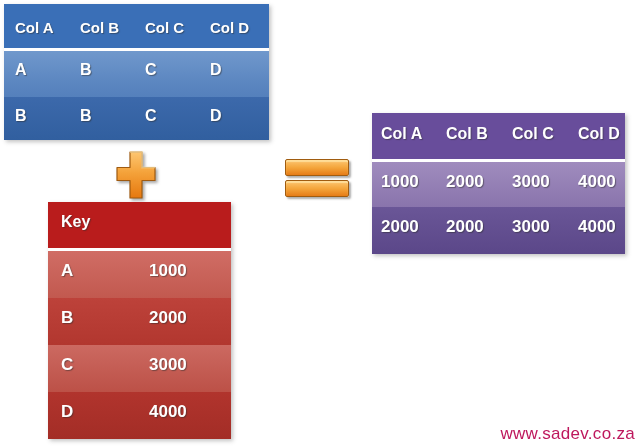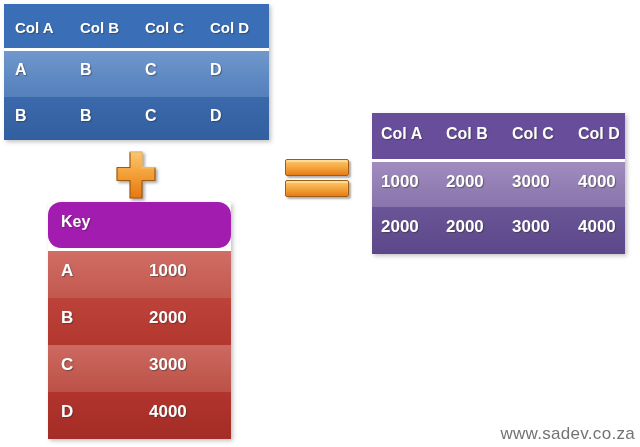--- a/index.html
+++ b/index.html
@@ -35,21 +35,21 @@
   #blue .thead { height:44px; background:#3a6fb7; font-size:15px; }
   #blue .thead .cell { padding-top:15px; }
   #blue .trow { font-size:16px; }
   #blue .r1 { height:46px; background:linear-gradient(180deg,#7098cc 0%,#5b86c0 70%,#5480bc 100%); }
   #blue .r2 { height:43px; background:linear-gradient(180deg,#3c69ab 0%,#315f9f 100%); }
 
   
   #red { left:48px; top:202px; width:183px; }
   #red .thead, #red .trow { grid-template-columns:88px 1fr; }
   #red .cell { padding-left:13px; }
-  #red .thead { height:46px; background:#a21caf; font-size:16px;border-radius:13px; }
+  #red .thead { height:46px; background:#b91c1c; font-size:16px; }
   #red .thead .cell { padding-top:11px; }
   #red .trow { height:47px; font-size:17px; }
   #red .ra { background:linear-gradient(180deg,#d06d65 0%,#c2594f 100%); }
   #red .rb { background:linear-gradient(180deg,#bd423a 0%,#b2372f 100%); }
   #red .rc { background:linear-gradient(180deg,#cc6961 0%,#bc5147 100%); }
   #red .rd { background:linear-gradient(180deg,#b1342d 0%,#a32d26 100%); }
 
   
   #purple { left:372px; top:113px; width:253px; }
   #purple .thead, #purple .trow { grid-template-columns:65px 66px 66px 1fr; }
@@ -71,21 +71,21 @@
     border:1px solid #a05c10;
     border-radius:2px;
     background:linear-gradient(180deg,#fdc672 0%,#f4a63c 50%,#e67c17 100%);
     box-shadow:2px 2px 2px rgba(95,95,95,0.5), inset 0 2px 1px rgba(255,226,160,0.85);
   }
   #equals .bar + .bar { margin-top:4px; }
 
   
   #watermark {
     position:absolute; right:5px; bottom:3px;
-    font-size:17px; color:#737373; font-weight:normal;
+    font-size:17px; color:#be185d; font-weight:normal;
     letter-spacing:0.3px;
   }
 </style>
 </head>
 <body>
 
 <div class="stage">
 
   <div class="tbl" id="blue">
     <div class="thead">

